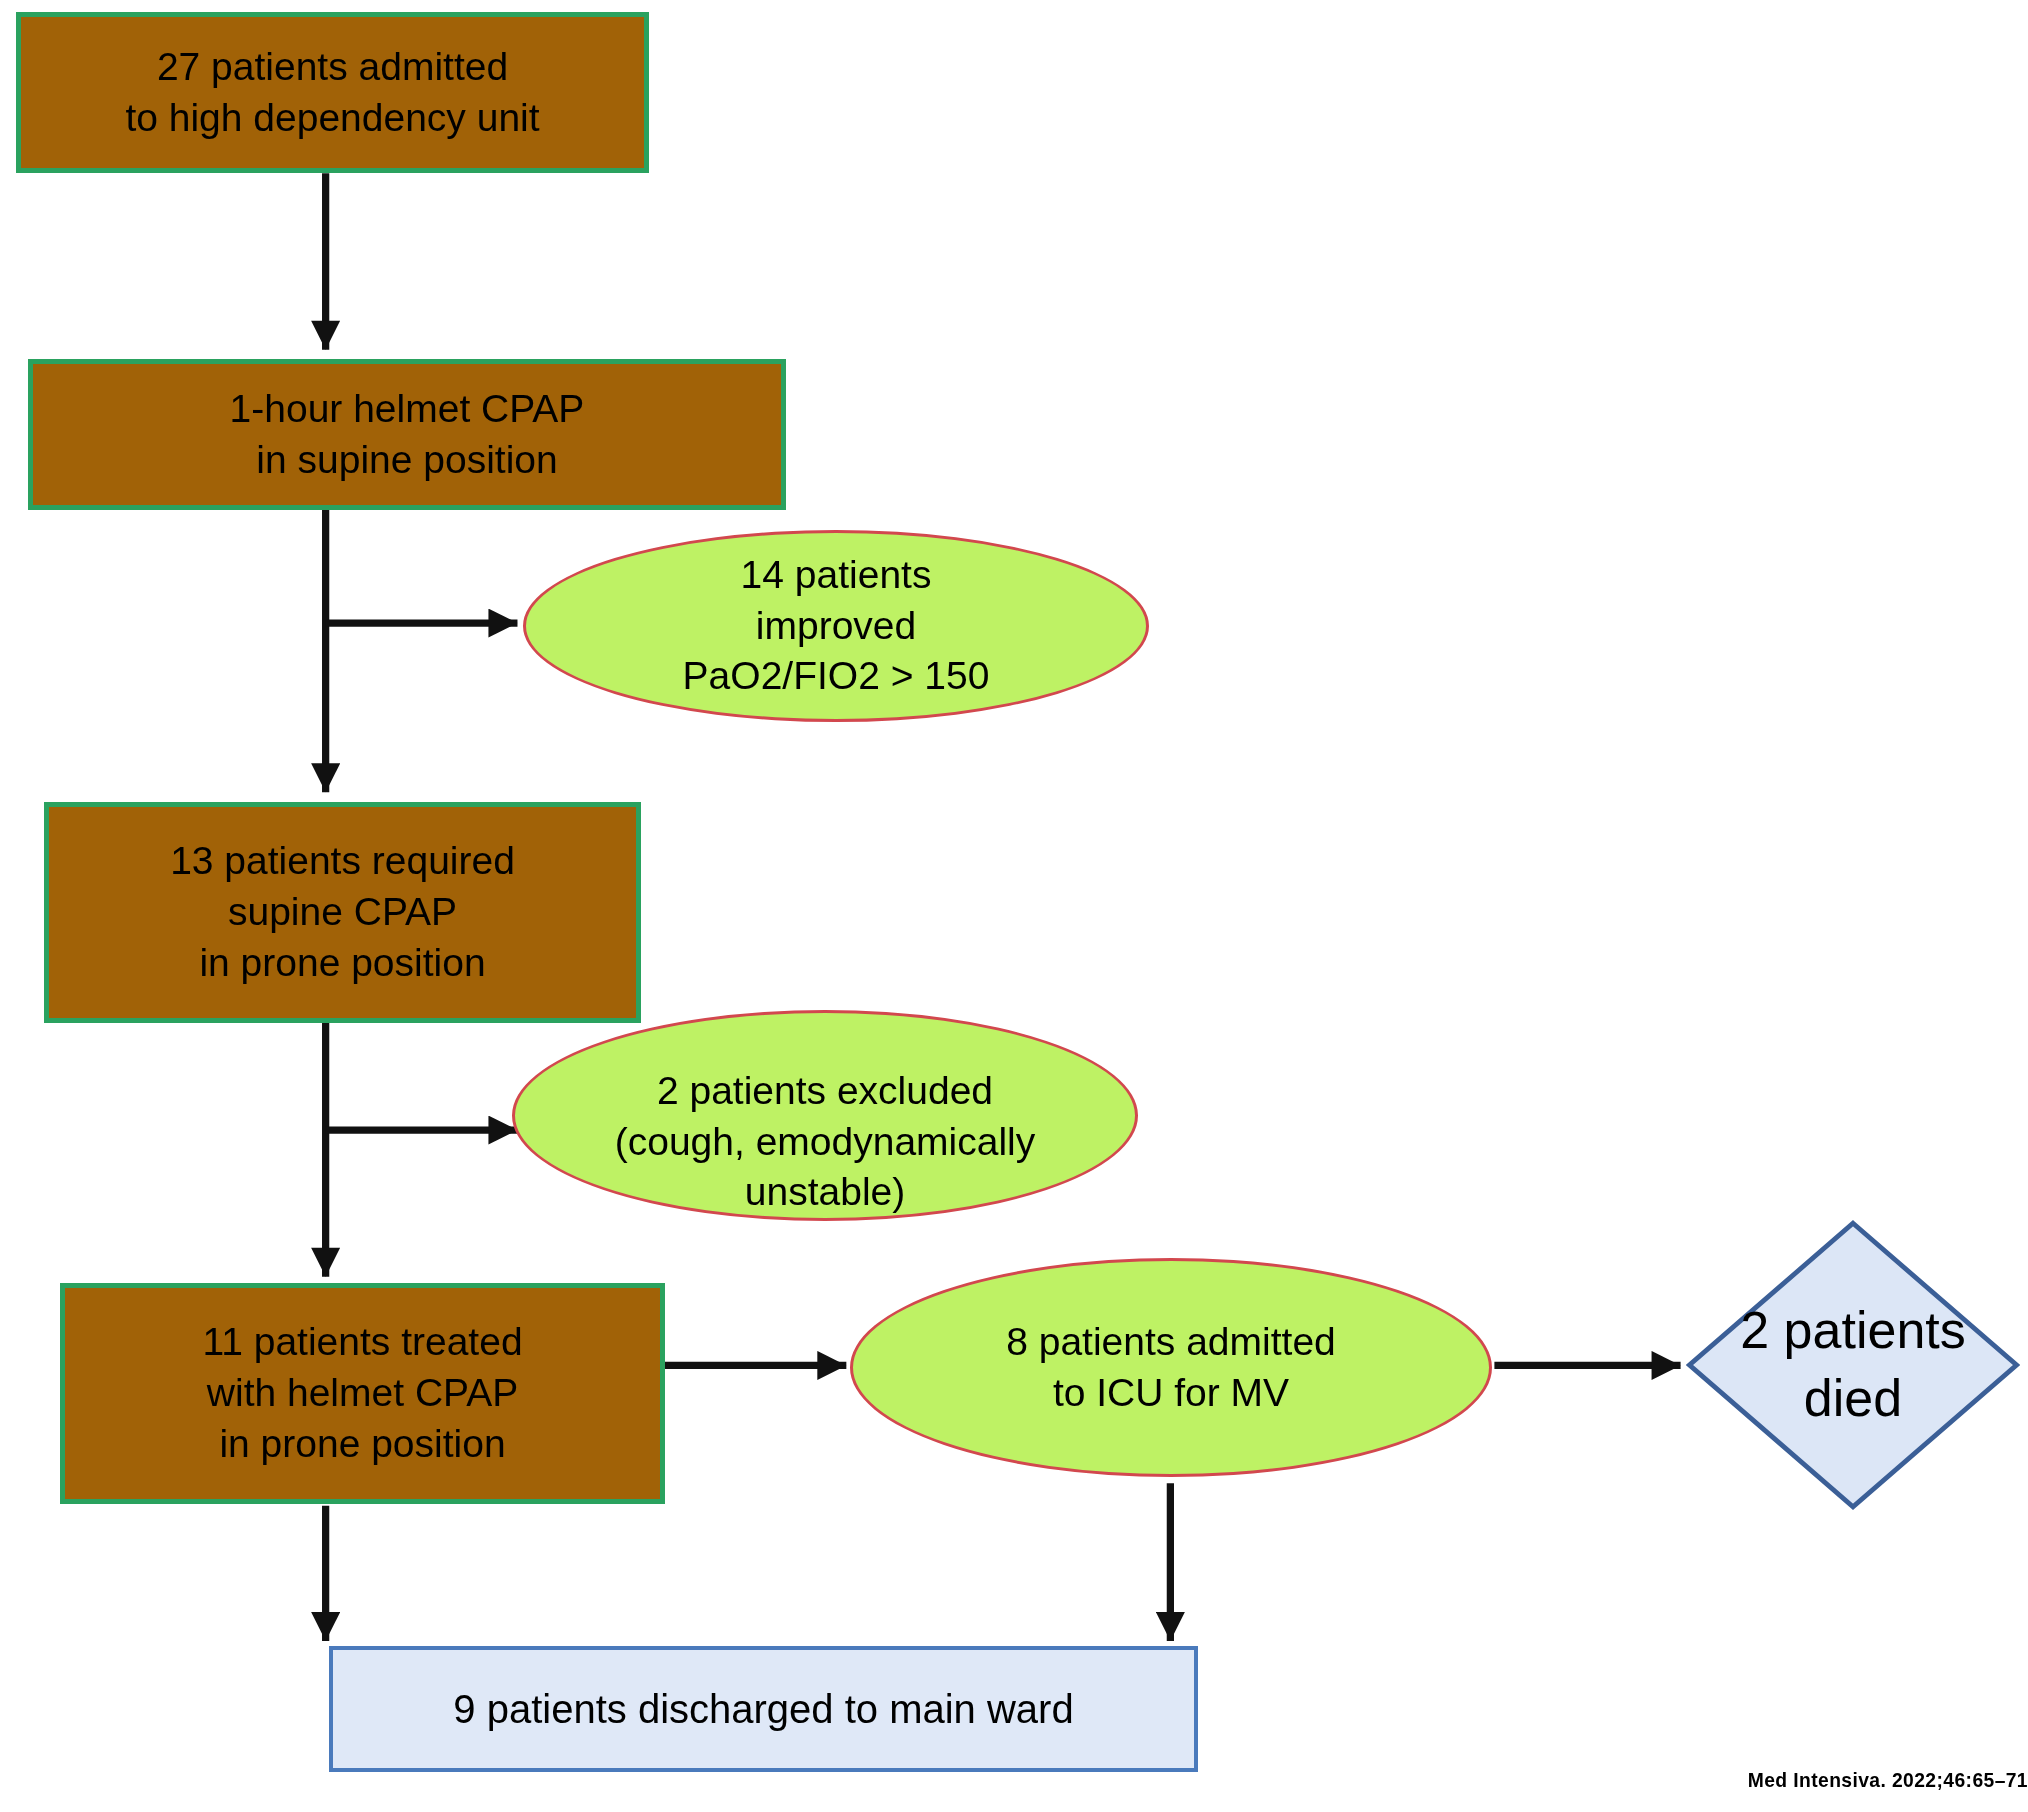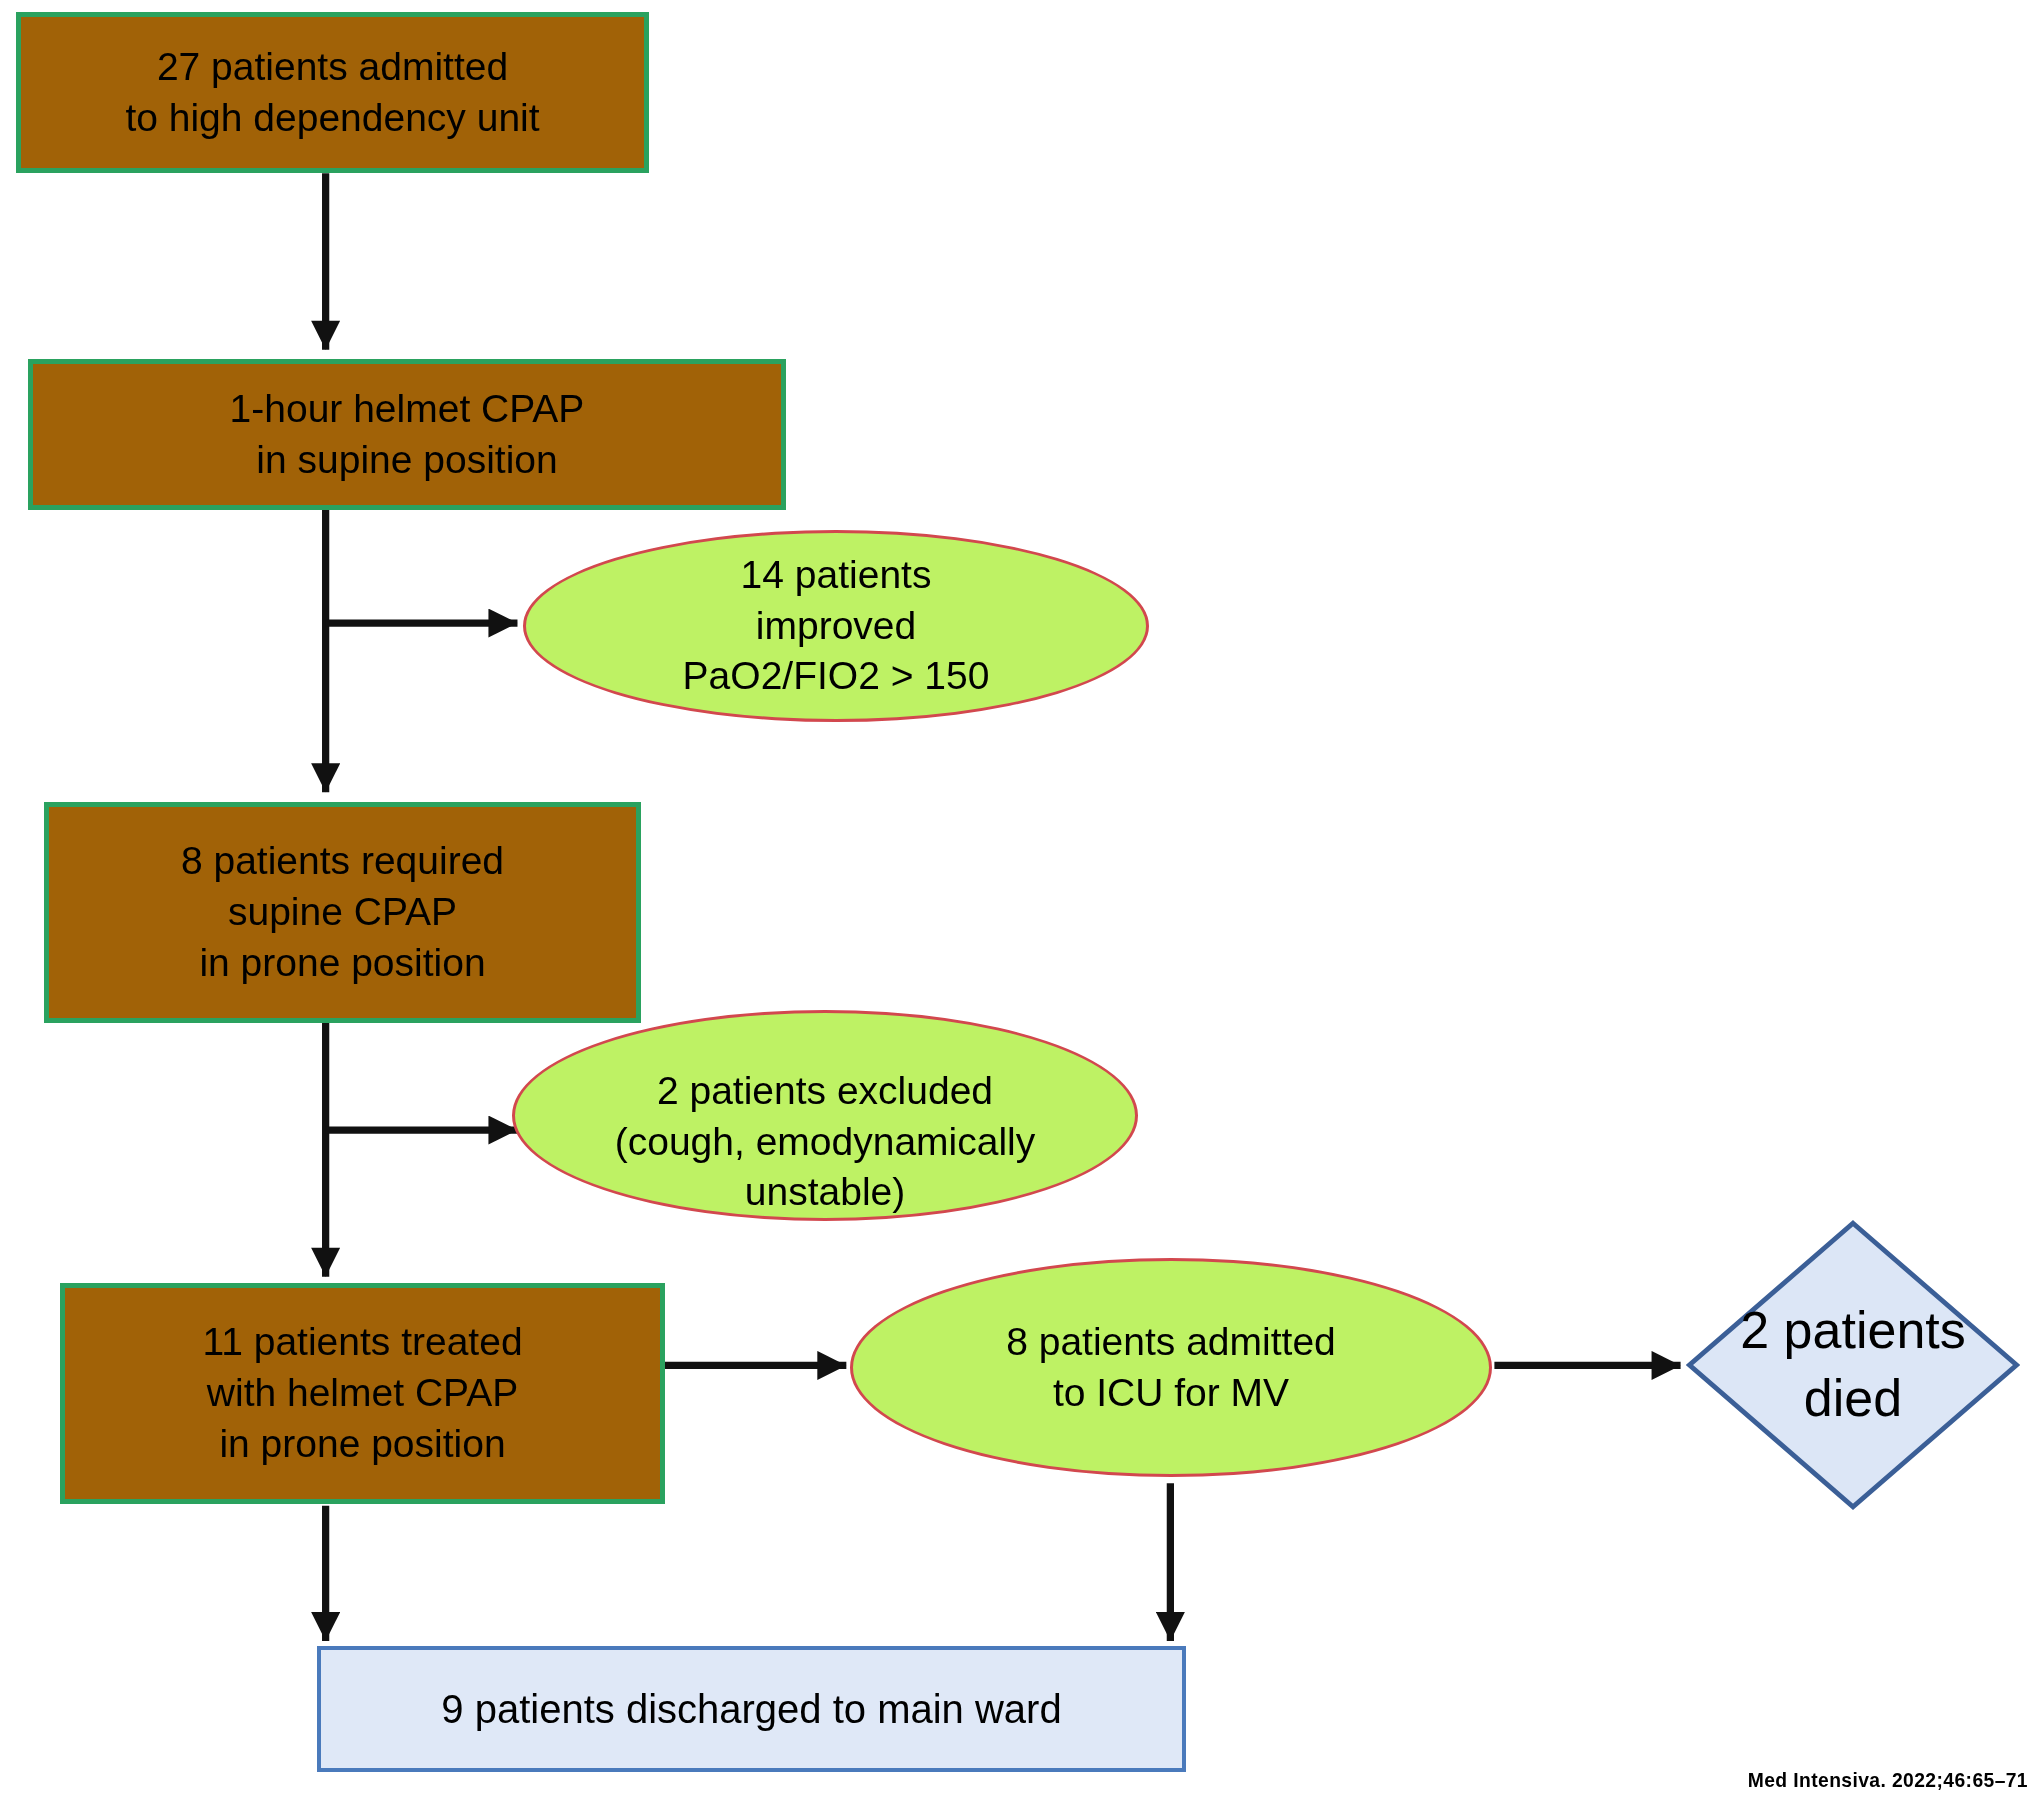--- a/index.html
+++ b/index.html
@@ -27,20 +27,21 @@
   }
   .ellipse-pink{
     background:#bef264;
     border:3.2px solid #d2484e;
     border-radius:50%;
   }
   .box-blue{
     background:#dfe8f7;
     border:4.8px solid #4a7abc;
     font-size:40px;
+    margin-left:12px;
   }
   .diamond-wrap{
     position:absolute;
   }
   .diamond-wrap svg{position:absolute;left:0;top:0;}
   .diamond-text{
     position:absolute;left:0;top:0;width:100%;height:100%;
     display:flex;flex-direction:column;justify-content:center;align-items:center;
     text-align:center;font-size:52px;line-height:1.3;
   }
@@ -78,21 +79,21 @@
     <div>27 patients admitted</div>
     <div>to high dependency unit</div>
   </div>
 
   <div class="node box-green" style="left:28px;top:359px;width:758px;height:151px;">
     <div>1-hour helmet CPAP</div>
     <div>in supine position</div>
   </div>
 
   <div class="node box-green" style="left:44px;top:802px;width:597px;height:221px;">
-    <div>8 patients required</div>
+    <div>13 patients required</div>
     <div>supine CPAP</div>
     <div>in prone position</div>
   </div>
 
   <div class="node box-green" style="left:60px;top:1283px;width:605px;height:221px;">
     <div>11 patients treated</div>
     <div>with helmet CPAP</div>
     <div>in prone position</div>
   </div>
 

